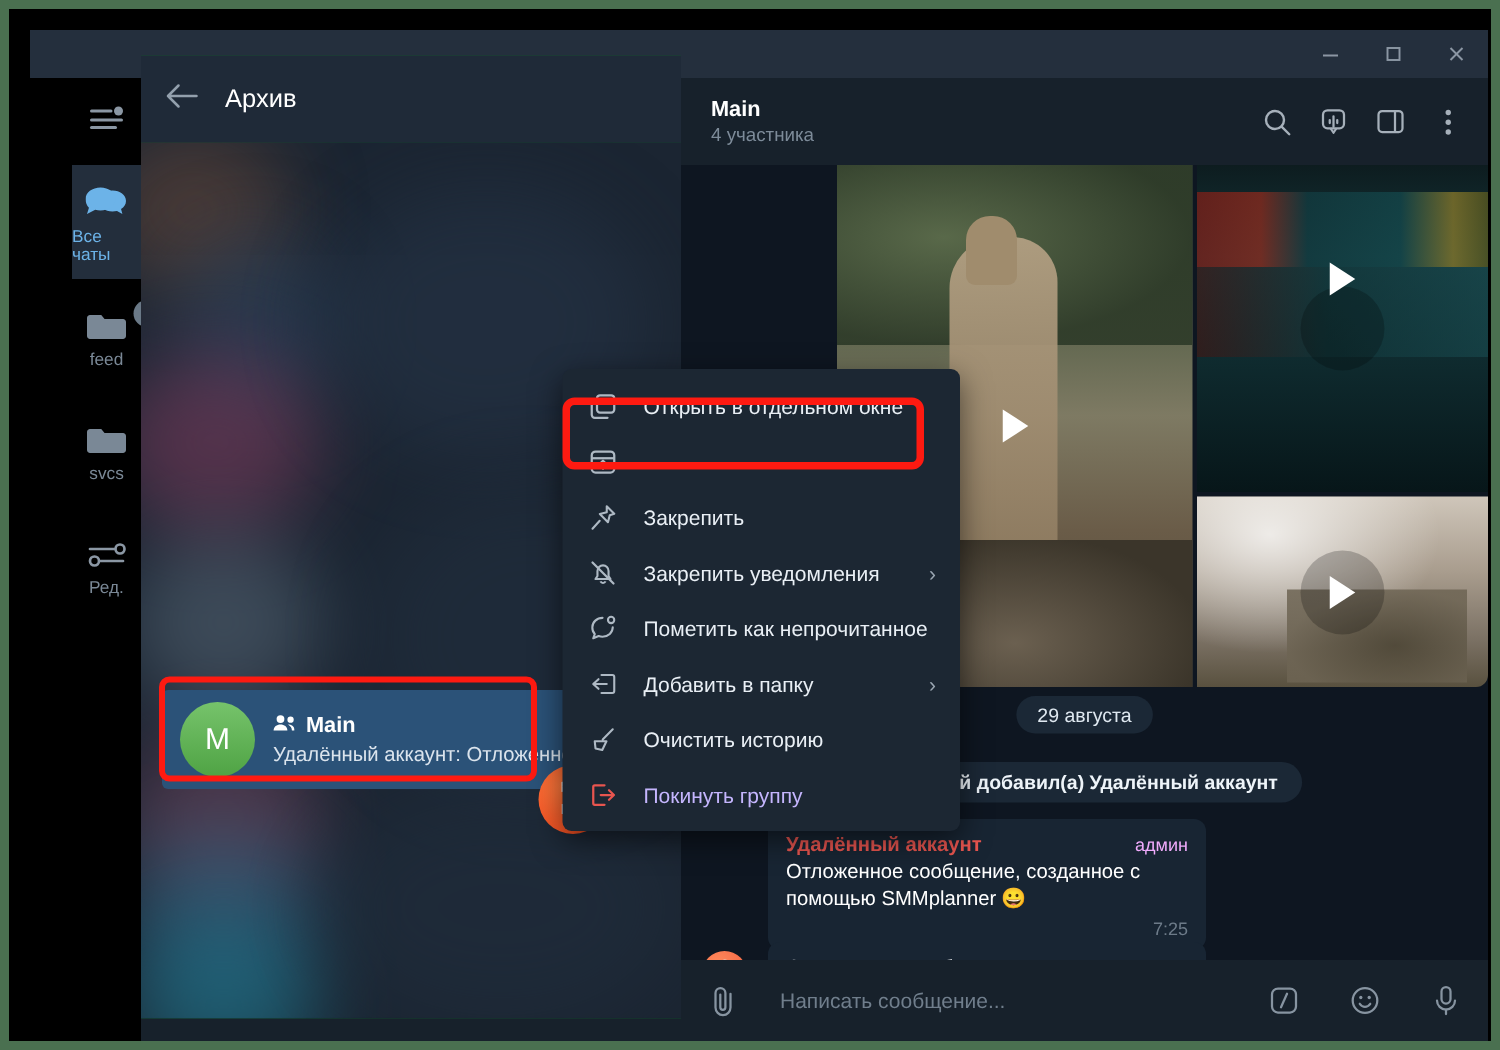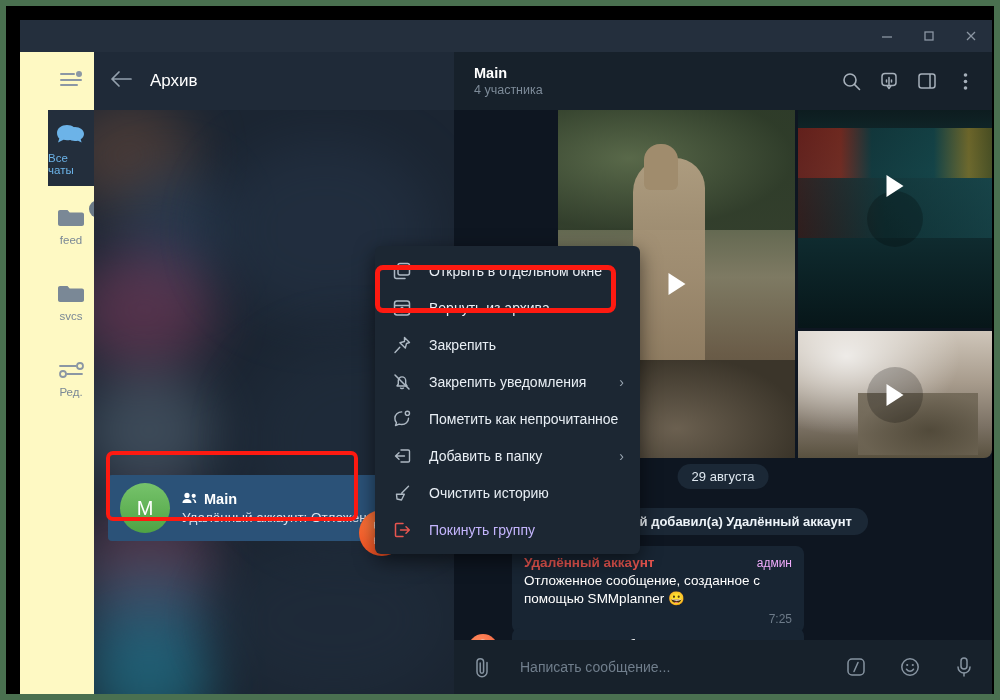--- a/index.html
+++ b/index.html
@@ -26,21 +26,21 @@
   }
   .wbtn {
     width:42px; height:32px; display:flex; align-items:center; justify-content:center;
     color:#8b96a3;
   }
   .wbtn svg { display:block; }
 
   
   .rail {
     position:absolute; left:0; top:32px; width:74px; height:642px;
-    background:#fef9c3;
+    background:#000000;
     padding-left:28px;
   }
   .railtop {
     height:58px; display:flex; align-items:center; justify-content:center;
   }
   .railitem {
     height:76px; display:flex; flex-direction:column; align-items:center; justify-content:center;
     gap:6px; color:#7a8896; font-size:11.5px;
     position:relative;
   }
@@ -48,21 +48,21 @@
   .railitem .ricon { height:26px; display:flex; align-items:flex-end; }
   .badge {
     position:absolute; background:#6a7987; color:#17212b;
     border-radius:9px; min-width:18px; height:18px; font-size:11px;
     display:flex;align-items:center;justify-content:center;
     top:14px; left:41px; font-weight:bold;
   }
 
   
   .listcol {
-    position:absolute; left:74px; top:32px; width:360px; height:642px;
+    position:absolute; left:74px; top:17px; width:360px; height:642px;
     background:#14532d; overflow:hidden;
   }
   .listhdr {
     height:58px; background:#1f2a38; display:flex; align-items:center;
     padding-left:16px; gap:18px;
   }
   .listhdr .ttl { color:#fff; font-size:17px; }
   .blurwrap { position:absolute; left:0; top:58px; width:360px; height:584px; overflow:hidden;
               background:#1b2532; }
   .blob { position:absolute; border-radius:50%; filter:blur(26px); opacity:.55; }
@@ -448,21 +448,20 @@
     </div>
 
     <div class="mitem">
       <span class="micon">
         <svg width="20" height="20" viewBox="0 0 20 20">
               <rect x="2.5" y="3" width="15" height="14" rx="2.5" fill="none" stroke="#aeb9c4" stroke-width="1.5"></rect>
               <line x1="2.5" y1="7.5" x2="17.5" y2="7.5" stroke="#aeb9c4" stroke-width="1.5"></line>
               <path d="M10 14.5V9.5M7.6 11.6L10 9.2l2.4 2.4" fill="none" stroke="#aeb9c4" stroke-width="1.5" stroke-linecap="round" stroke-linejoin="round"></path>
             </svg>
       </span>
-      <span class="mlabel">Вернуть из архива</span>
     </div>
 
     <div class="mitem">
       <span class="micon">
         <svg width="20" height="20" viewBox="0 0 20 20">
               <path d="M12.5 2.5l5 5-3 1-1.2 4.6-5.4-5.4L12.5 6.5z" fill="none" stroke="#aeb9c4" stroke-width="1.4" stroke-linejoin="round"></path>
               <line x1="7.8" y1="12.2" x2="3" y2="17.5" stroke="#aeb9c4" stroke-width="1.4" stroke-linecap="round"></line>
             </svg>
       </span>
       <span class="mlabel">Закрепить</span>

